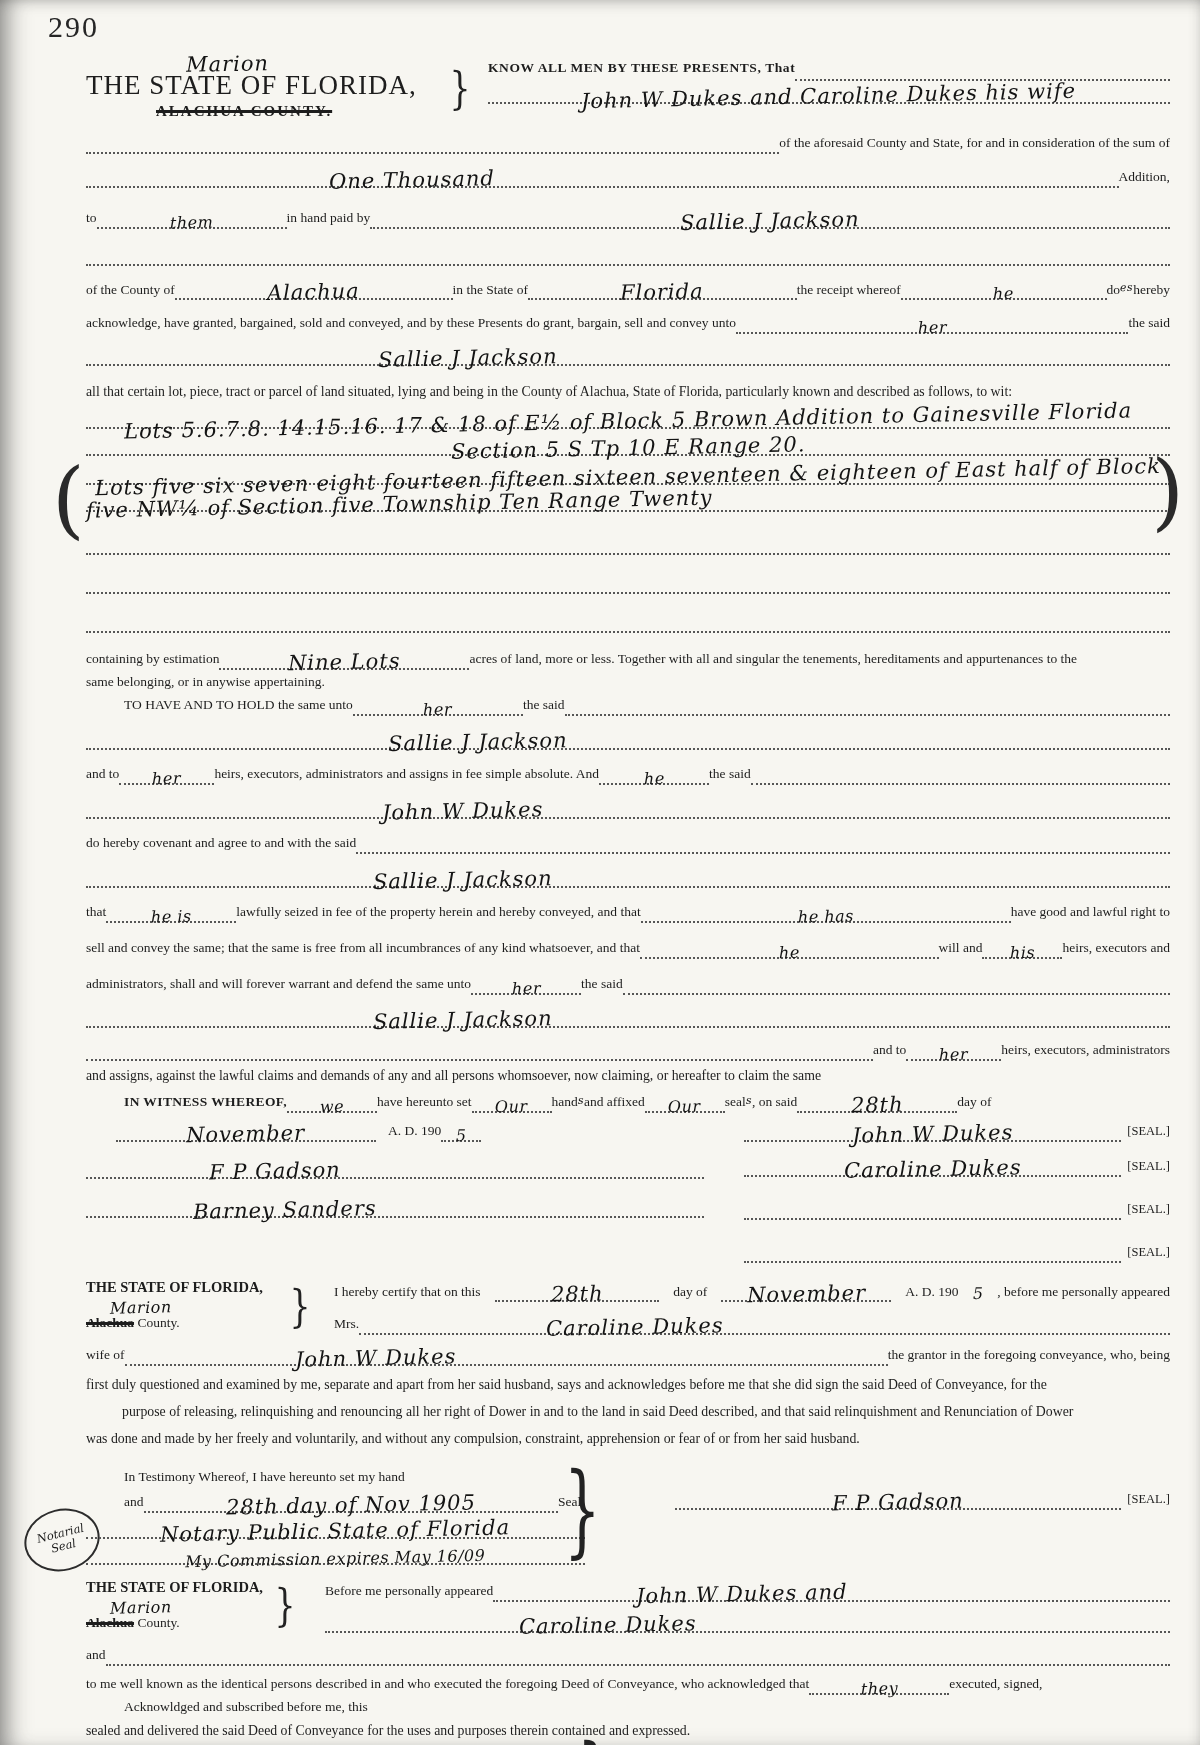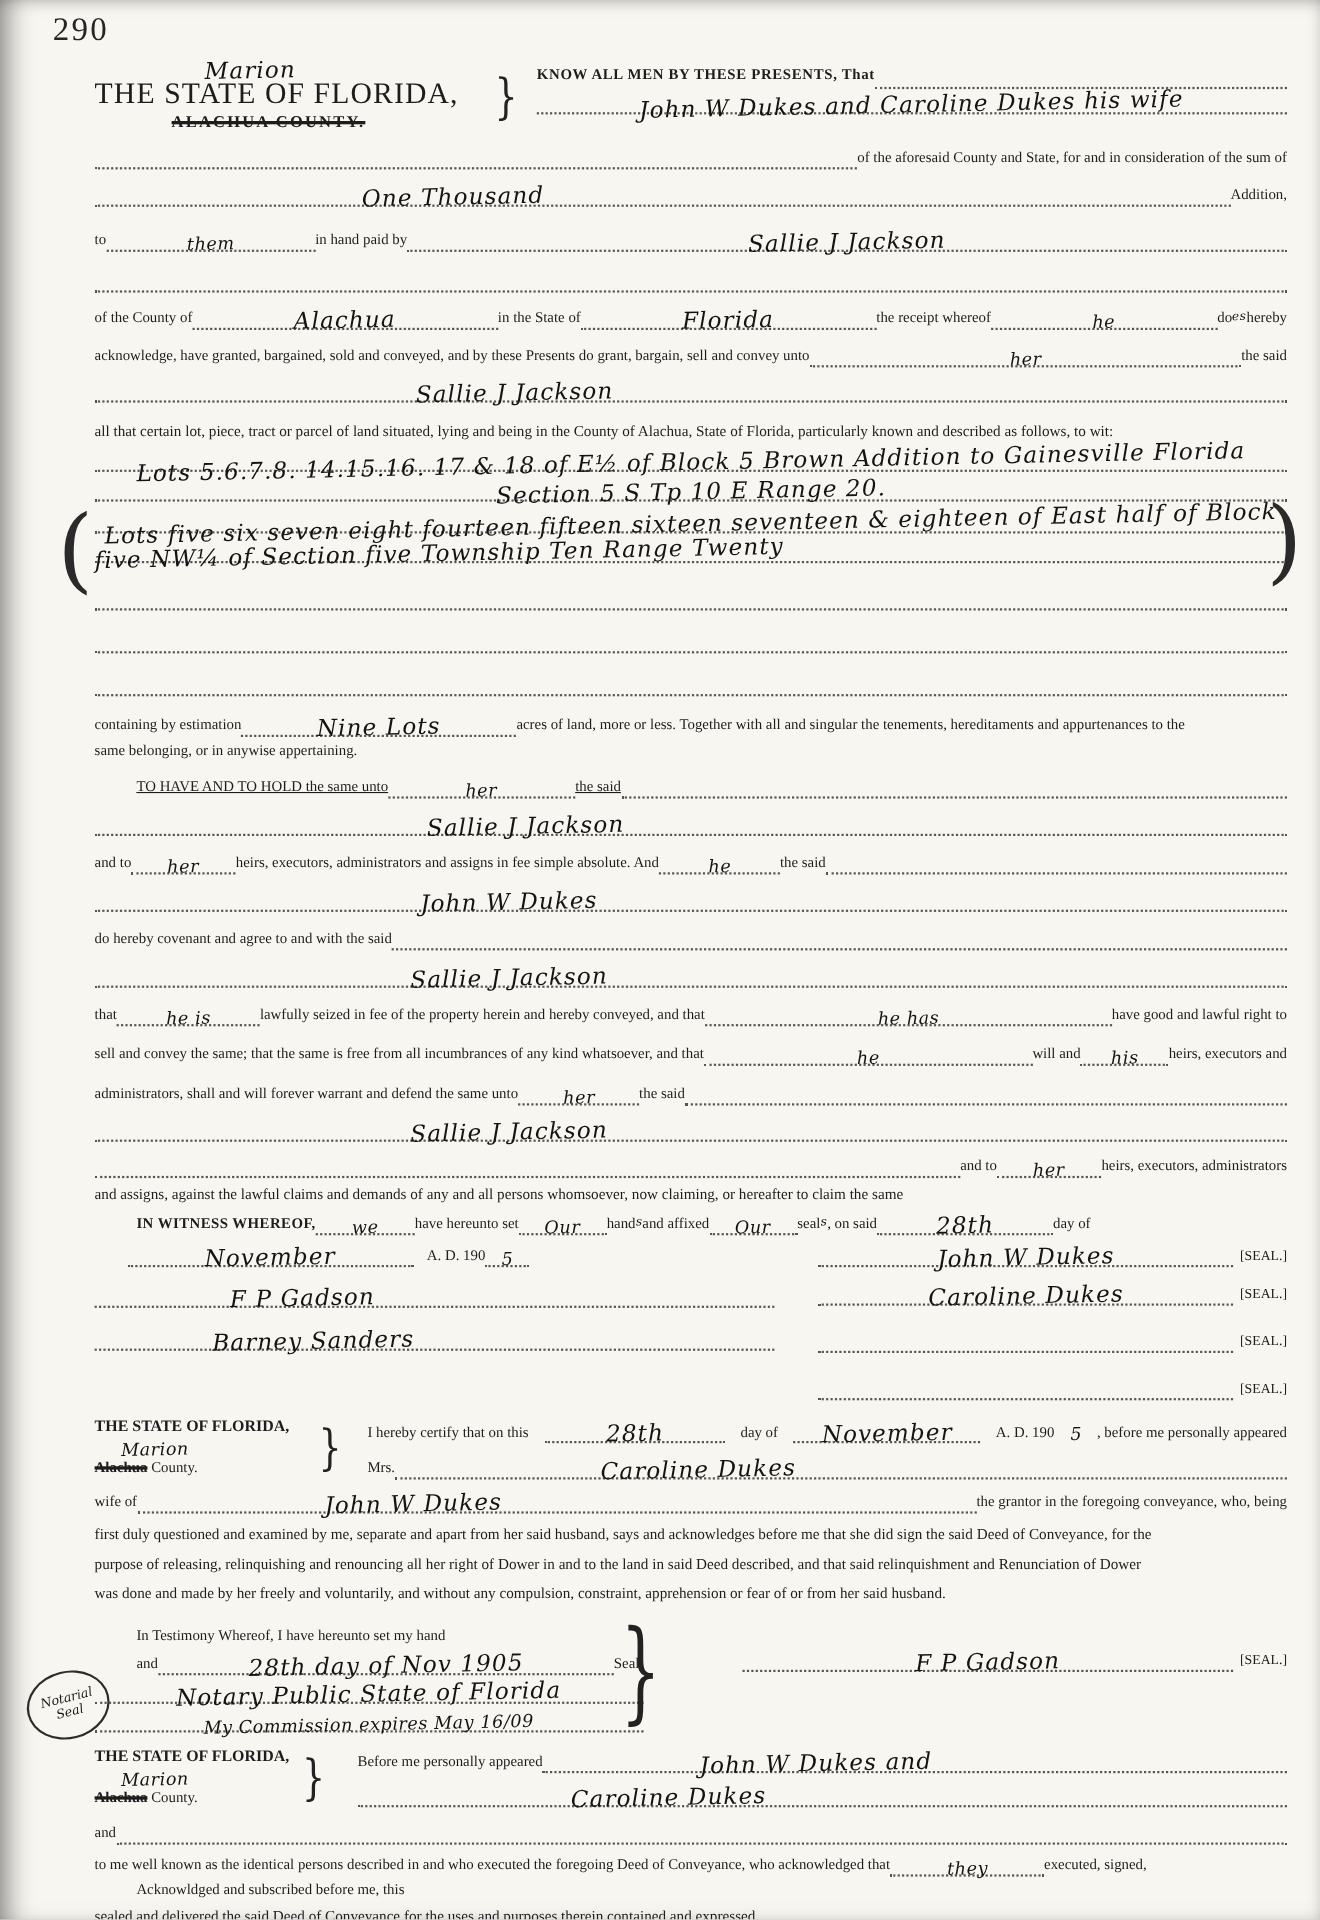--- a/index.html
+++ b/index.html
@@ -66,21 +66,21 @@
   </div>
   <div class="row" style="margin-top:20px;">
     <span class="pt">to</span>
     <span class="fill" style="max-width:190px;"><span class="hw">them</span></span>
     <span class="pt">in hand paid by</span>
     <span class="fill"><span class="hw hw-lg">Sallie J Jackson</span></span>
   </div>
   <div class="row" style="margin-top:16px;">
     <span class="fill"></span>
   </div>
-  <div class="row" style="margin-top:13px;">
+  <div class="row" style="margin-top:13px;align-items:center;">
     <span class="pt">of the County of</span>
     <span class="fill"><span class="hw hw-lg">Alachua</span></span>
     <span class="pt">in the State of</span>
     <span class="fill"><span class="hw hw-lg">Florida</span></span>
     <span class="pt">the receipt whereof</span>
     <span class="fill"><span class="hw">he</span></span>
     <span class="pt">do</span>
     <span class="hw hw-sm sup">es</span>
     <span class="pt">hereby</span>
   </div>
@@ -125,21 +125,21 @@
       </div>
 
   <div class="row" style="margin-top:16px;">
     <span class="pt">containing by estimation</span>
     <span class="fill" style="max-width:250px;"><span class="hw hw-lg">Nine Lots</span></span>
     <span class="pt">acres of land, more or less.  Together with all and singular the tenements, hereditaments and appurtenances to the</span>
   </div>
   <div class="row" style="margin-top:2px;">
     <span class="pt">same belonging, or in anywise appertaining.</span>
   </div>
-  <div class="row" style="margin-top:12px;text-decoration:underline;">
+  <div class="row" style="margin-top:2px;">
     <span class="pt indent">TO HAVE AND TO HOLD the same unto</span>
     <span class="fill" style="max-width:170px;"><span class="hw">her</span></span>
     <span class="pt">the said</span>
     <span class="fill"></span>
   </div>
   <div class="row" style="margin-top:13px;">
     <span class="fill"><span class="hw hw-lg" style="margin-right:300px;">Sallie J Jackson</span></span>
   </div>
   <div class="row" style="margin-top:14px;">
     <span class="pt">and to</span>
@@ -266,21 +266,21 @@
     </div>
   </div>
   <div class="row" style="margin-top:10px;">
     <span class="pt">wife of</span>
     <span class="fill"><span class="hw hw-lg" style="margin-right:260px;">John W Dukes</span></span>
     <span class="pt">the grantor in the foregoing conveyance, who, being</span>
   </div>
   <div class="row" style="margin-top:8px;">
         <span class="para">first duly questioned and examined by me, separate and apart from her said husband, says and acknowledges before me that she did sign the said Deed of Conveyance, for the</span>
       </div>
-  <div class="row" style="margin-top:6px;">
+  <div class="row" style="margin-top:6px;margin-left:36px;">
         <span class="para">purpose of releasing, relinquishing and renouncing all her right of Dower in and to the land in said Deed described, and that said relinquishment and Renunciation of Dower</span>
       </div>
   <div class="row" style="margin-top:6px;">
         <span class="para">was done and made by her freely and voluntarily, and without any compulsion, constraint, apprehension or fear of or from her said husband.</span>
       </div>
 
   <div class="col2" style="margin-top:18px;position:relative;">
     <div class="circle" style="position:absolute;left:-62px;top:42px;width:72px;height:58px;">
       <span>Notarial</span>
       <span>Seal</span>

